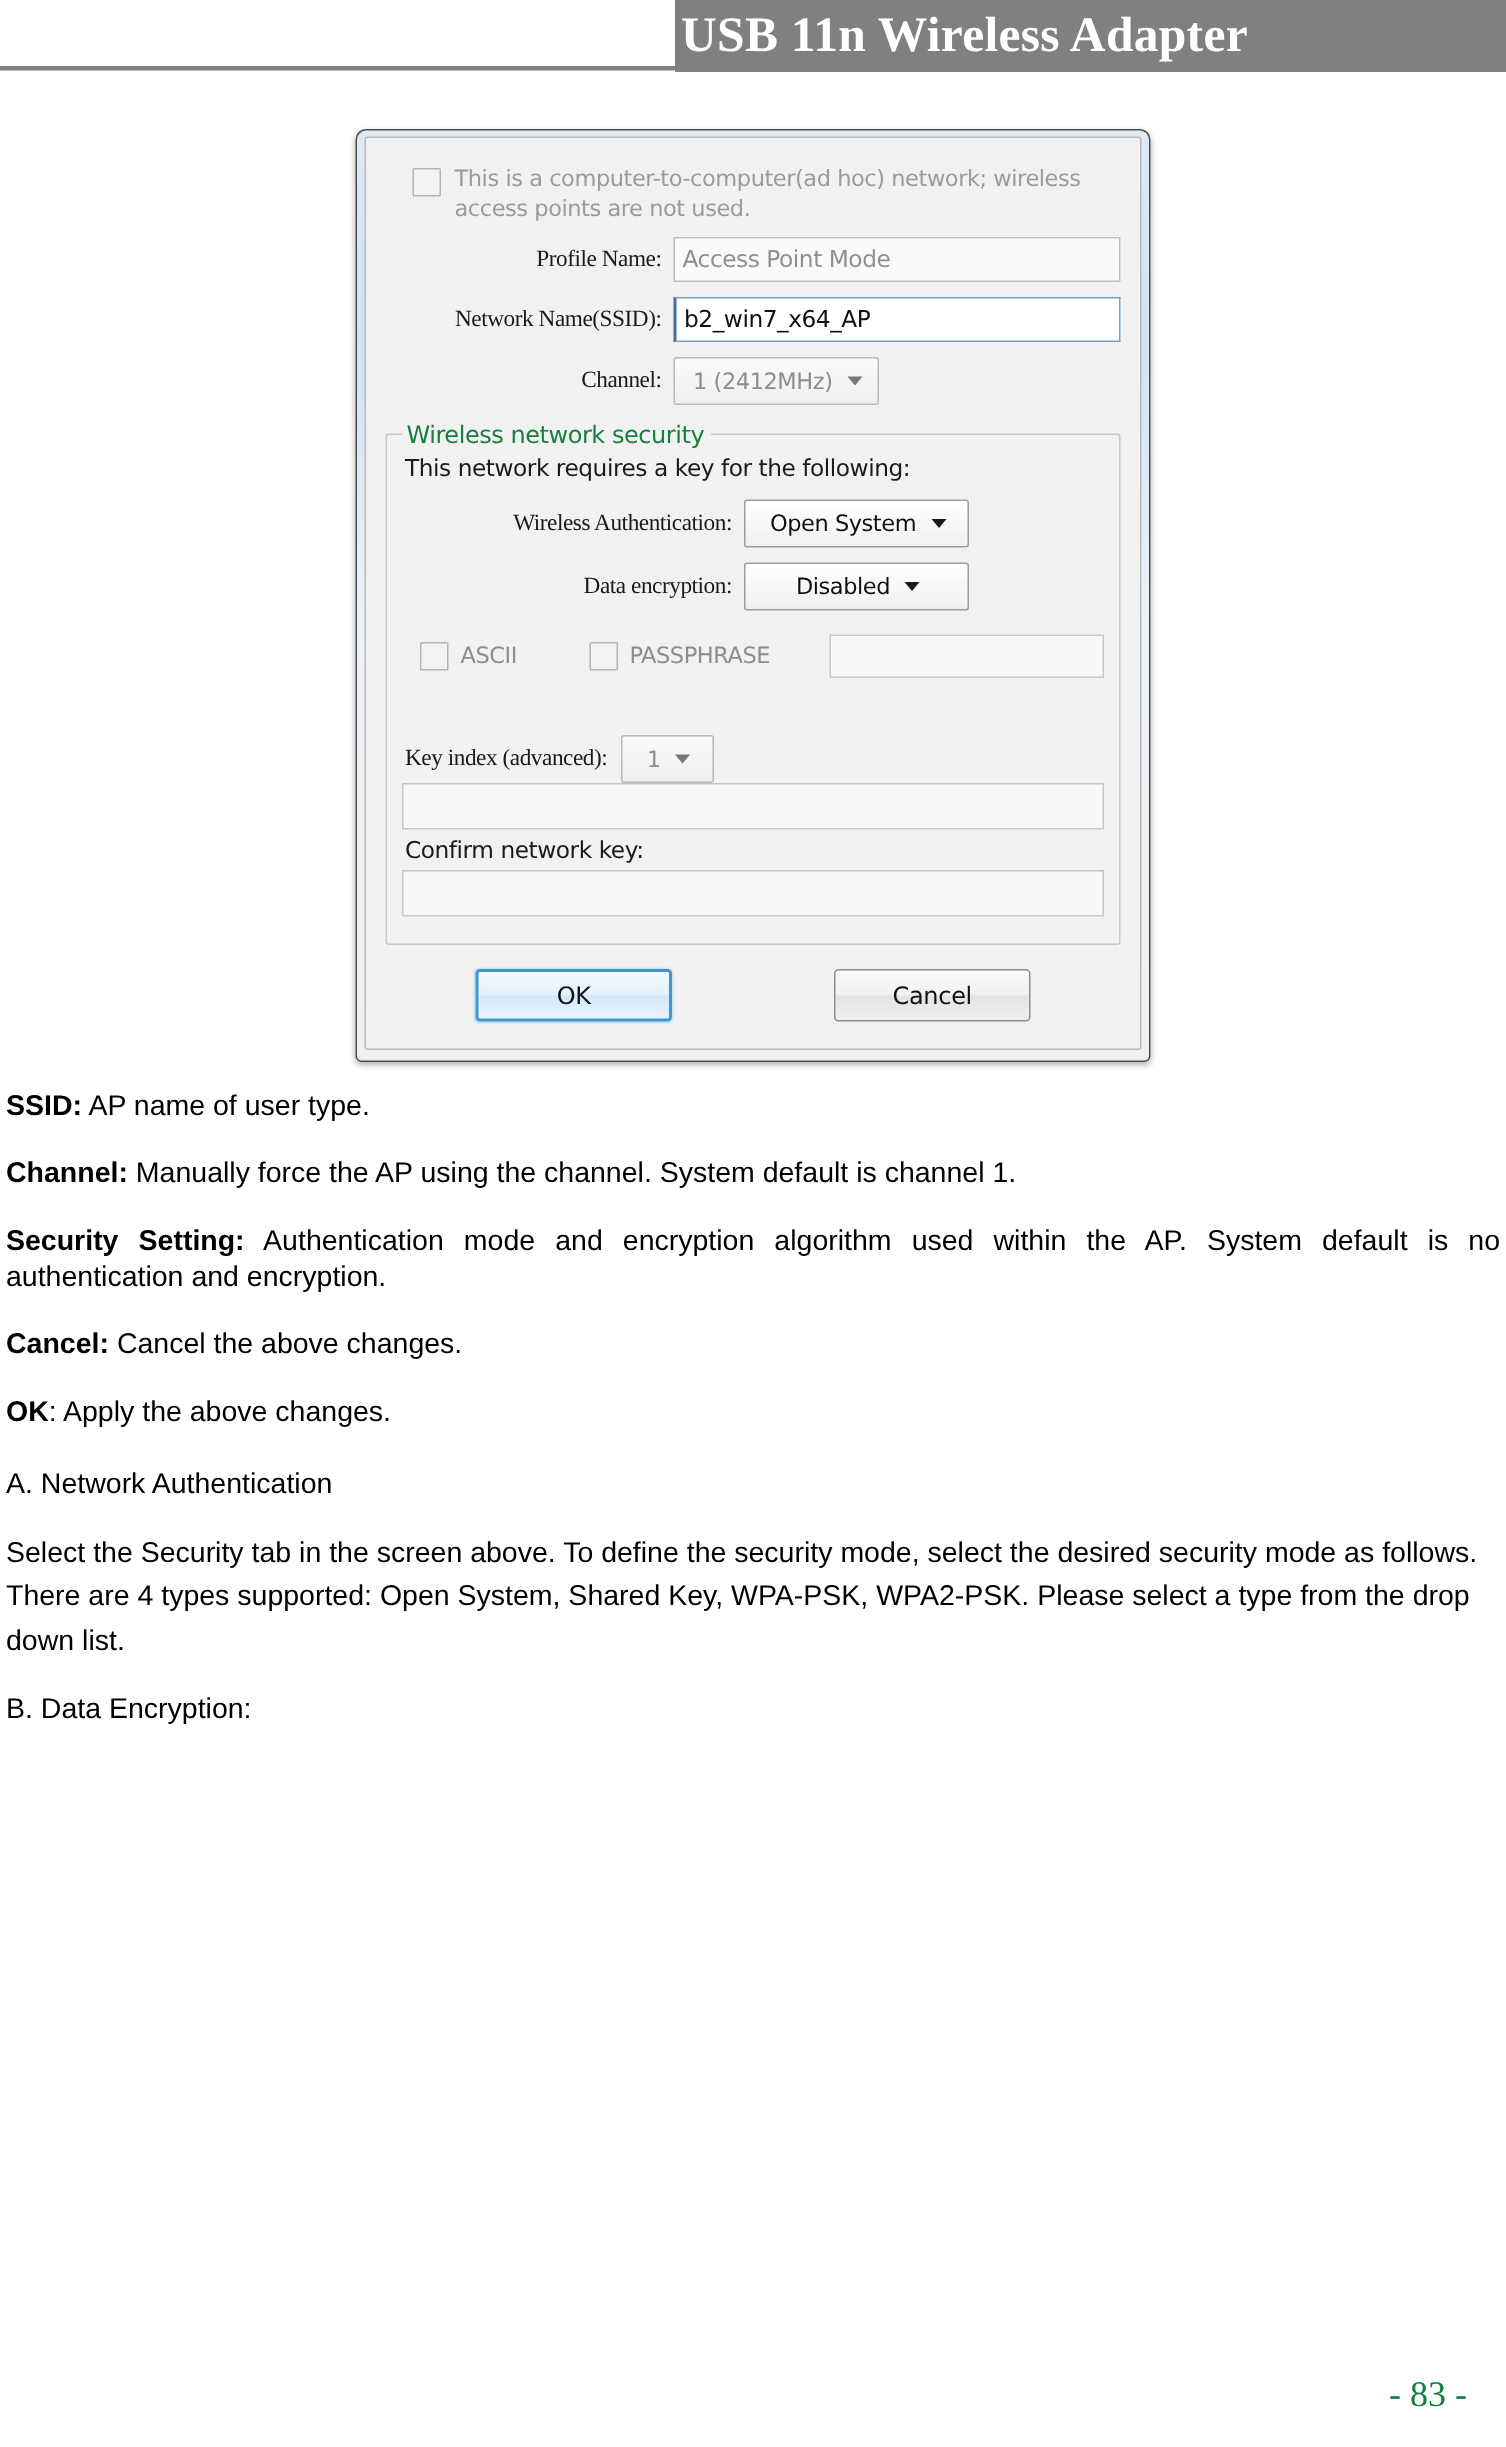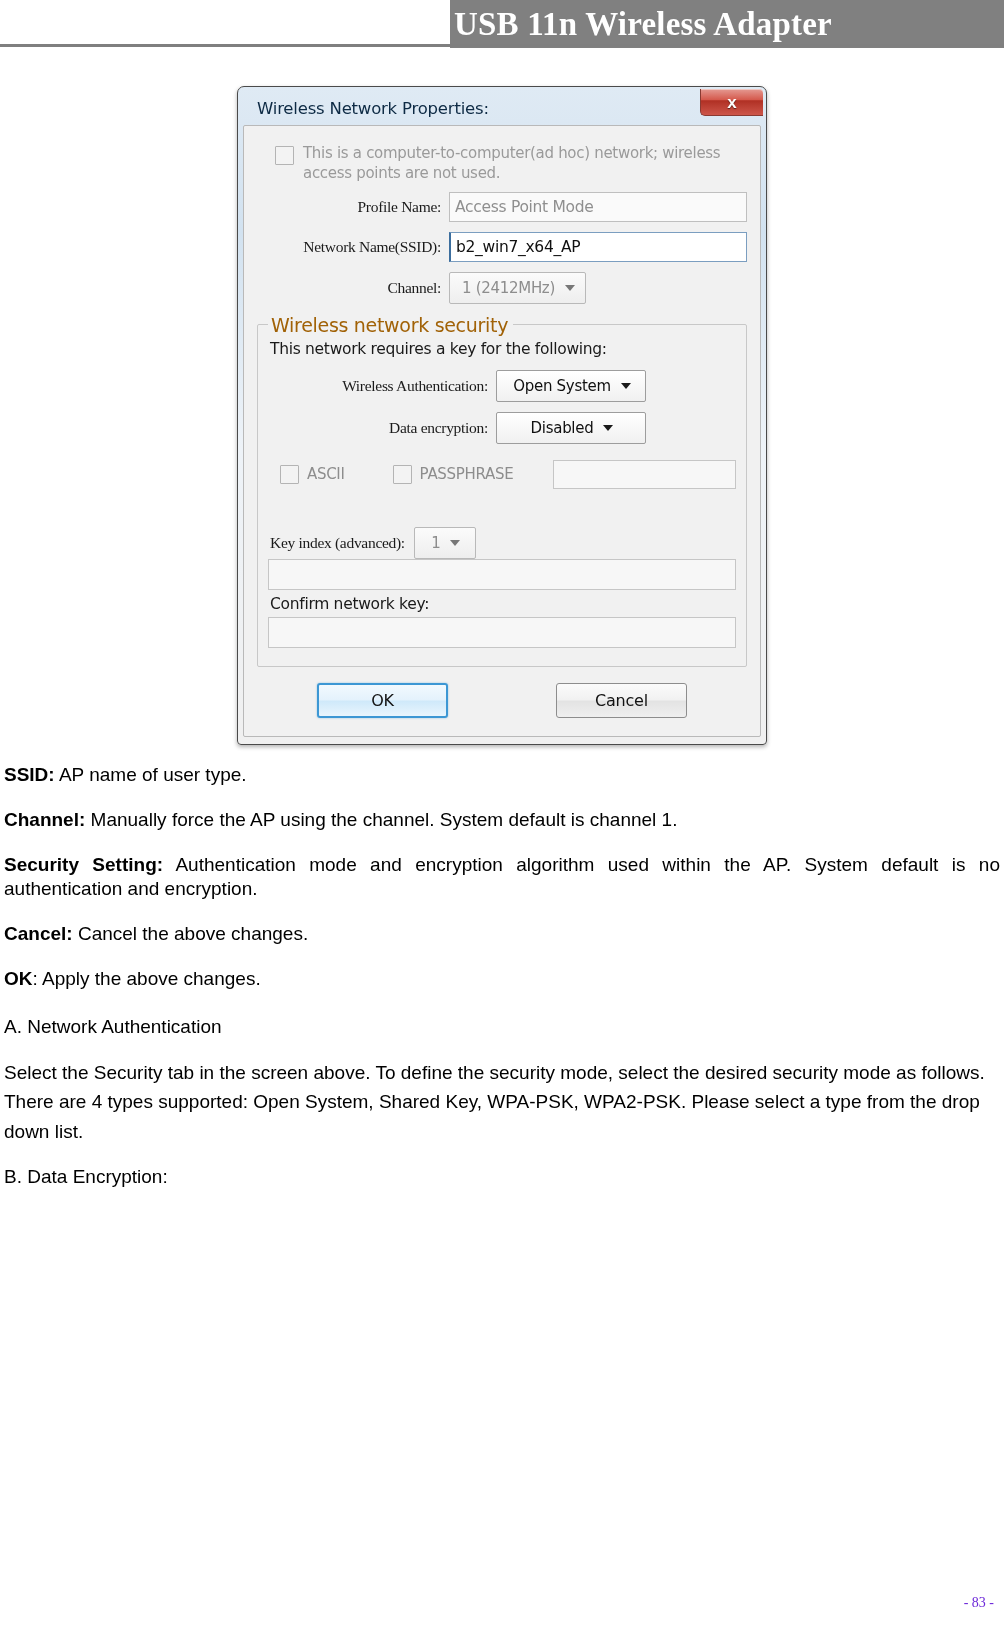--- a/index.html
+++ b/index.html
@@ -206,22 +206,22 @@
   .keyindex-combo{ width: 62px; }
 
   
   fieldset.group {
     border: 1px solid #c8c8c8;
     border-radius: 2px;
     margin: 6px 0 0 0;
     padding: 2px 10px 14px 10px;
   }
   fieldset.group > legend {
-    font-size: 19px;
-    color: #a16207;
+    font-size: 16px;
+    color: #15803d;
     font-family: "DejaVu Sans", sans-serif;
     padding: 0 5px 0 3px;
     letter-spacing: -0.3px;
   }
   .group-intro {
     font-size: 15.5px;
     color: #1a1a1a;
     font-family: "DejaVu Sans", sans-serif;
     margin: 2px 0 12px 2px;
     letter-spacing: -0.3px;
@@ -311,46 +311,40 @@
     color: #000;
     margin: 0 0 21px 0;
     font-family: "Liberation Sans", sans-serif;
   }
   .para.justify { text-align: justify; }
   .para b { font-weight: bold; }
   .para.loose { margin-bottom: 16px; line-height: 1.55; }
 
   .footer {
     position: absolute;
-    right: 10px;
+    right: 26px;
     bottom: 20px;
     font-family: "Liberation Serif", serif;
-    font-size: 14px;
-    color: #6d28d9;
+    font-size: 24px;
+    color: #15803d;
   }
 </style>
 </head>
 <body>
 
 <div class="page-header">
   <div class="header-band">
     <span class="header-title">USB 11n Wireless Adapter</span>
   </div>
   <div class="header-rule"></div>
 </div>
 
 <div class="dialog-wrap">
   <div class="dialog">
 
-    <div class="titlebar">
-      <span class="titlebar-text">Wireless Network Properties:</span>
-      <div class="close-btn">
-        <span class="close-x">x</span>
-      </div>
-    </div>
 
     <div class="dialog-body">
 
       <div class="adhoc-row">
         <span class="cb"></span>
         <span class="adhoc-text">This is a computer-to-computer(ad hoc) network; wireless access points are not used.</span>
       </div>
 
       <div class="row field-row">
         <span class="lbl lbl-col">Profile Name:</span>

